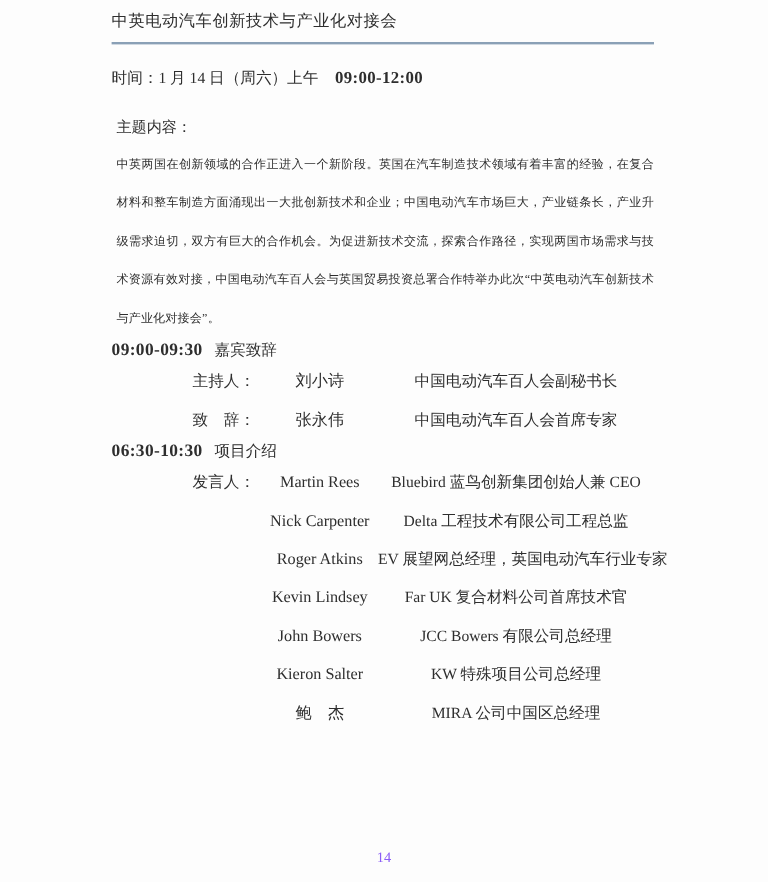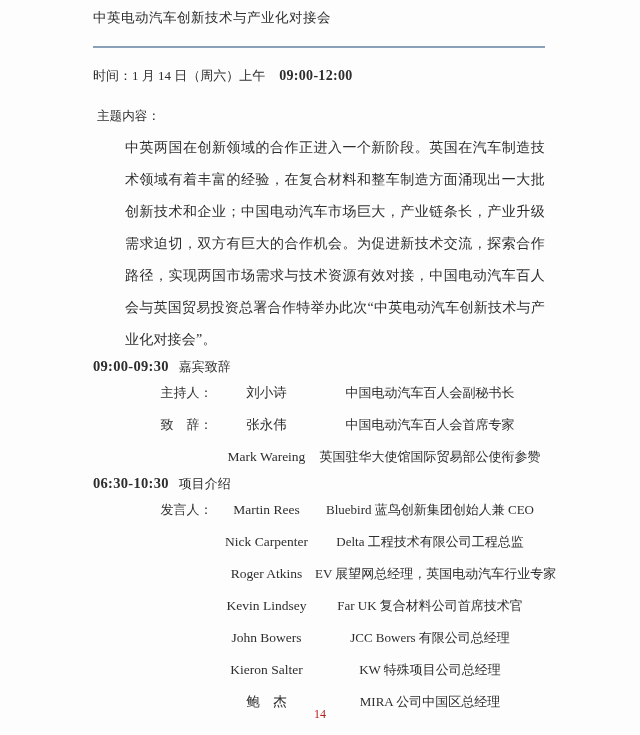--- a/index.html
+++ b/index.html
@@ -9,21 +9,21 @@
     height: 735px;
     box-sizing: border-box;
     background: #fdfdfd;
     font-family: "Liberation Serif", "DejaVu Serif", serif;
     color: #2e2e2e;
     padding: 8px 95px 0 93px;
     overflow: hidden;
   }
   .doc-header {
     border-bottom: 2px solid #8aa0b6;
-    padding-bottom: 18px;
+    padding-bottom: 7px;
   }
   .doc-title {
     font-size: 13.5px;
     line-height: 20px;
     letter-spacing: 0.5px;
     white-space: nowrap;
   }
   .meta { margin-top: 12px; }
   .line {
     line-height: 32px;
@@ -43,25 +43,24 @@
     flex-direction: column;
   }
   .topic-label {
     width: 63px;
     flex: none;
     font-size: 12.6px;
     line-height: 32px;
   }
   .topic-body {
     flex: 1;
-    font-size: 14px;
+    font-size: 10px;
     line-height: 32px;
     text-align: justify;
     letter-spacing: 0.2px;
-    margin-left: 28px;
   }
   .session-header { line-height: 20px; white-space: nowrap; }
   .session-time {
     font-weight: bold;
     font-size: 14.5px;
     letter-spacing: 0.3px;
   }
   .session-title { font-size: 13px; margin-left: 10px; }
   .speaker-row {
     display: flex;
@@ -73,21 +72,21 @@
   .role { width: 63px; flex: none; }
   .name { width: 97px; flex: none; font-size: 13.5px; }
   .desc { flex: 1; white-space: nowrap; }
   .page-number {
     position: absolute;
     left: 0;
     bottom: 13px;
     width: 100%;
     text-align: center;
     font-size: 12px;
-    color: #b91c1c;
+    color: #8b5cf6;
   }
 </style>
 </head>
 <body>
 
 <div class="page">
 
   <div class="doc-header">
     <div class="doc-title">中英电动汽车创新技术与产业化对接会</div>
   </div>
@@ -107,25 +106,20 @@
 
   <div class="speaker-row">
     <span class="role">主持人：</span>
     <span class="name">刘小诗</span>
     <span class="desc">中国电动汽车百人会副秘书长</span>
   </div>
   <div class="speaker-row">
     <span class="role">致　辞：</span>
     <span class="name">张永伟</span>
     <span class="desc">中国电动汽车百人会首席专家</span>
-  </div>
-  <div class="speaker-row">
-    <span class="role"></span>
-    <span class="name">Mark Wareing</span>
-    <span class="desc">英国驻华大使馆国际贸易部公使衔参赞</span>
   </div>
 
   <div class="session-header">
     <span class="session-time">06:30-10:30</span><span class="session-title">项目介绍</span>
   </div>
 
   <div class="speaker-row">
     <span class="role">发言人：</span>
     <span class="name">Martin Rees</span>
     <span class="desc">Bluebird 蓝鸟创新集团创始人兼 CEO</span>

